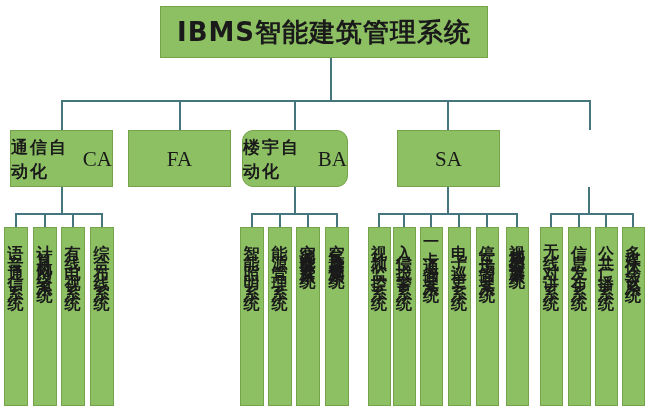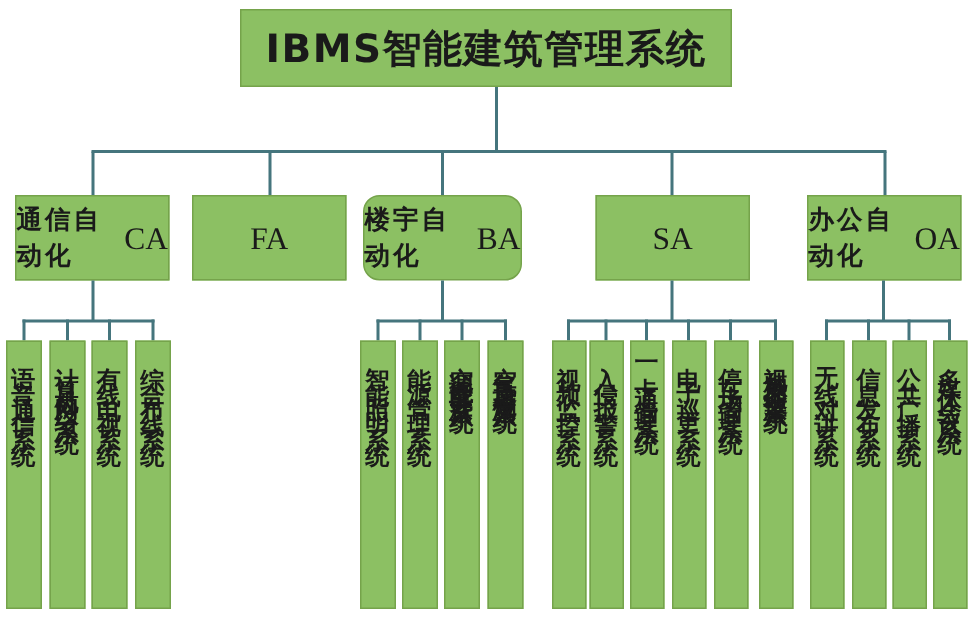--- a/index.html
+++ b/index.html
@@ -37,24 +37,20 @@
   </div>
   <div class="node l2" style="left:128px;width:103px;">
     <div class="l2abbr">FA</div>
   </div>
   <div class="node l2" style="left:242px;width:106px;border-radius:11px;">
     <div class="l2name">楼宇自动化</div>
     <div class="l2abbr">BA</div>
   </div>
   <div class="node l2" style="left:397px;width:103px;">
     <div class="l2abbr">SA</div>
-  </div>
-  <div class="node l2" style="left:538px;width:103px;">
-    <div class="l2name">办公自动化</div>
-    <div class="l2abbr">OA</div>
   </div>
 
   <div class="ln" style="left:61px;top:187px;width:2px;height:27px;"></div>
   <div class="ln" style="left:15px;top:213px;width:88px;height:2px;"></div>
   <div class="ln" style="left:15px;top:213px;width:2px;height:14px;"></div>
   <div class="ln" style="left:44px;top:213px;width:2px;height:14px;"></div>
   <div class="ln" style="left:72px;top:213px;width:2px;height:14px;"></div>
   <div class="ln" style="left:101px;top:213px;width:2px;height:14px;"></div>
 
   <div class="ln" style="left:294px;top:187px;width:2px;height:27px;"></div>

